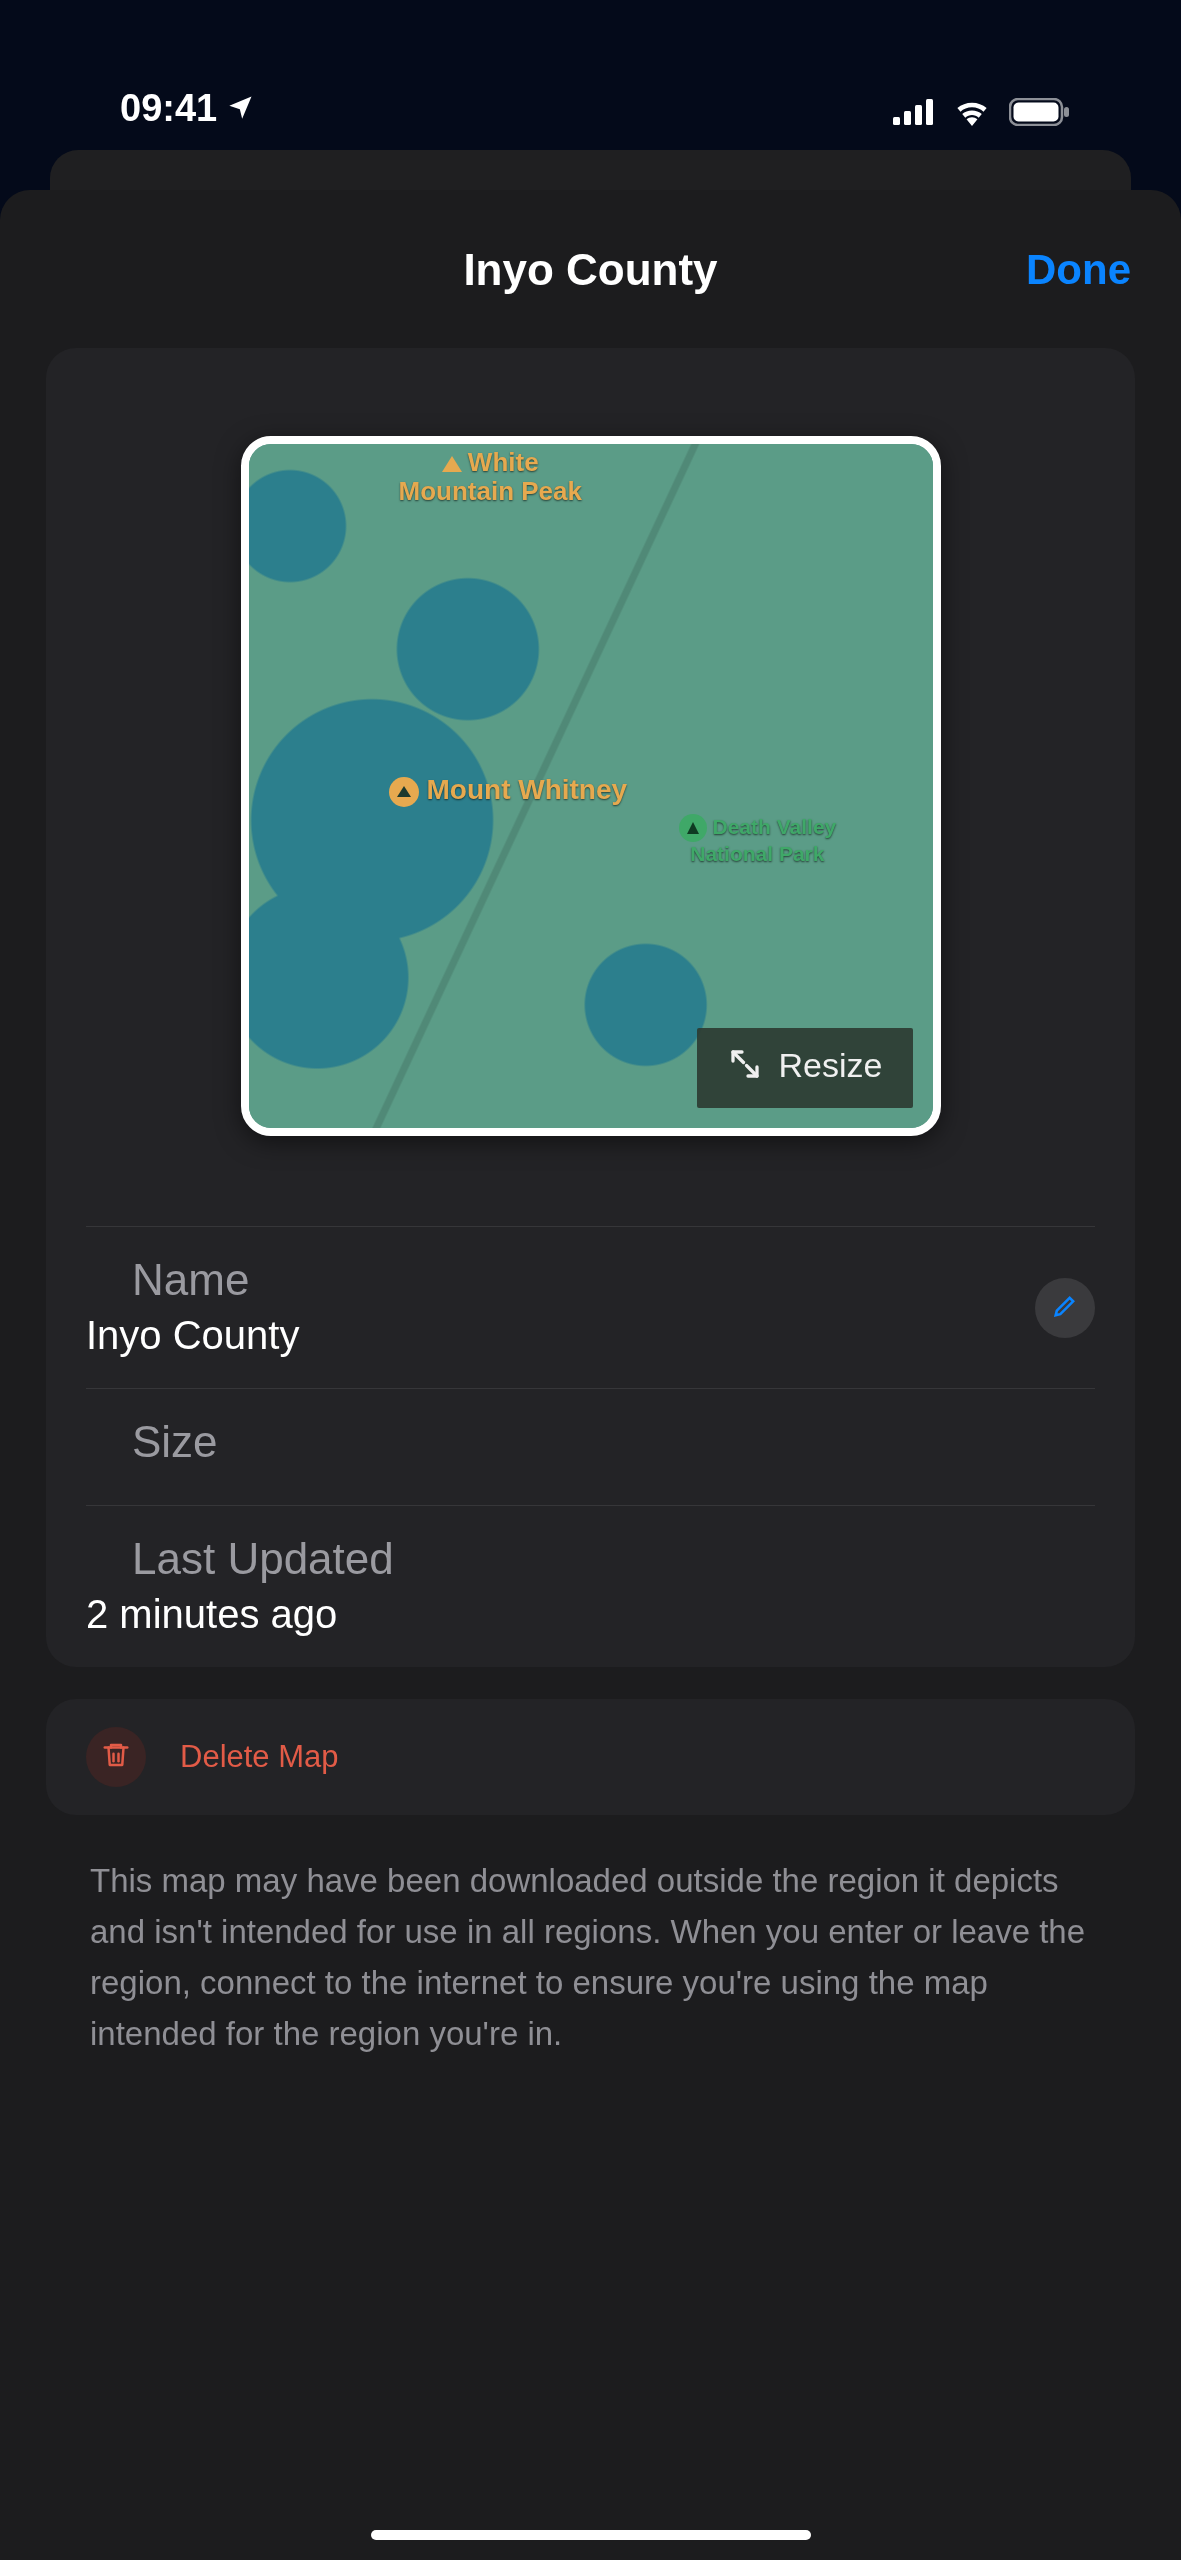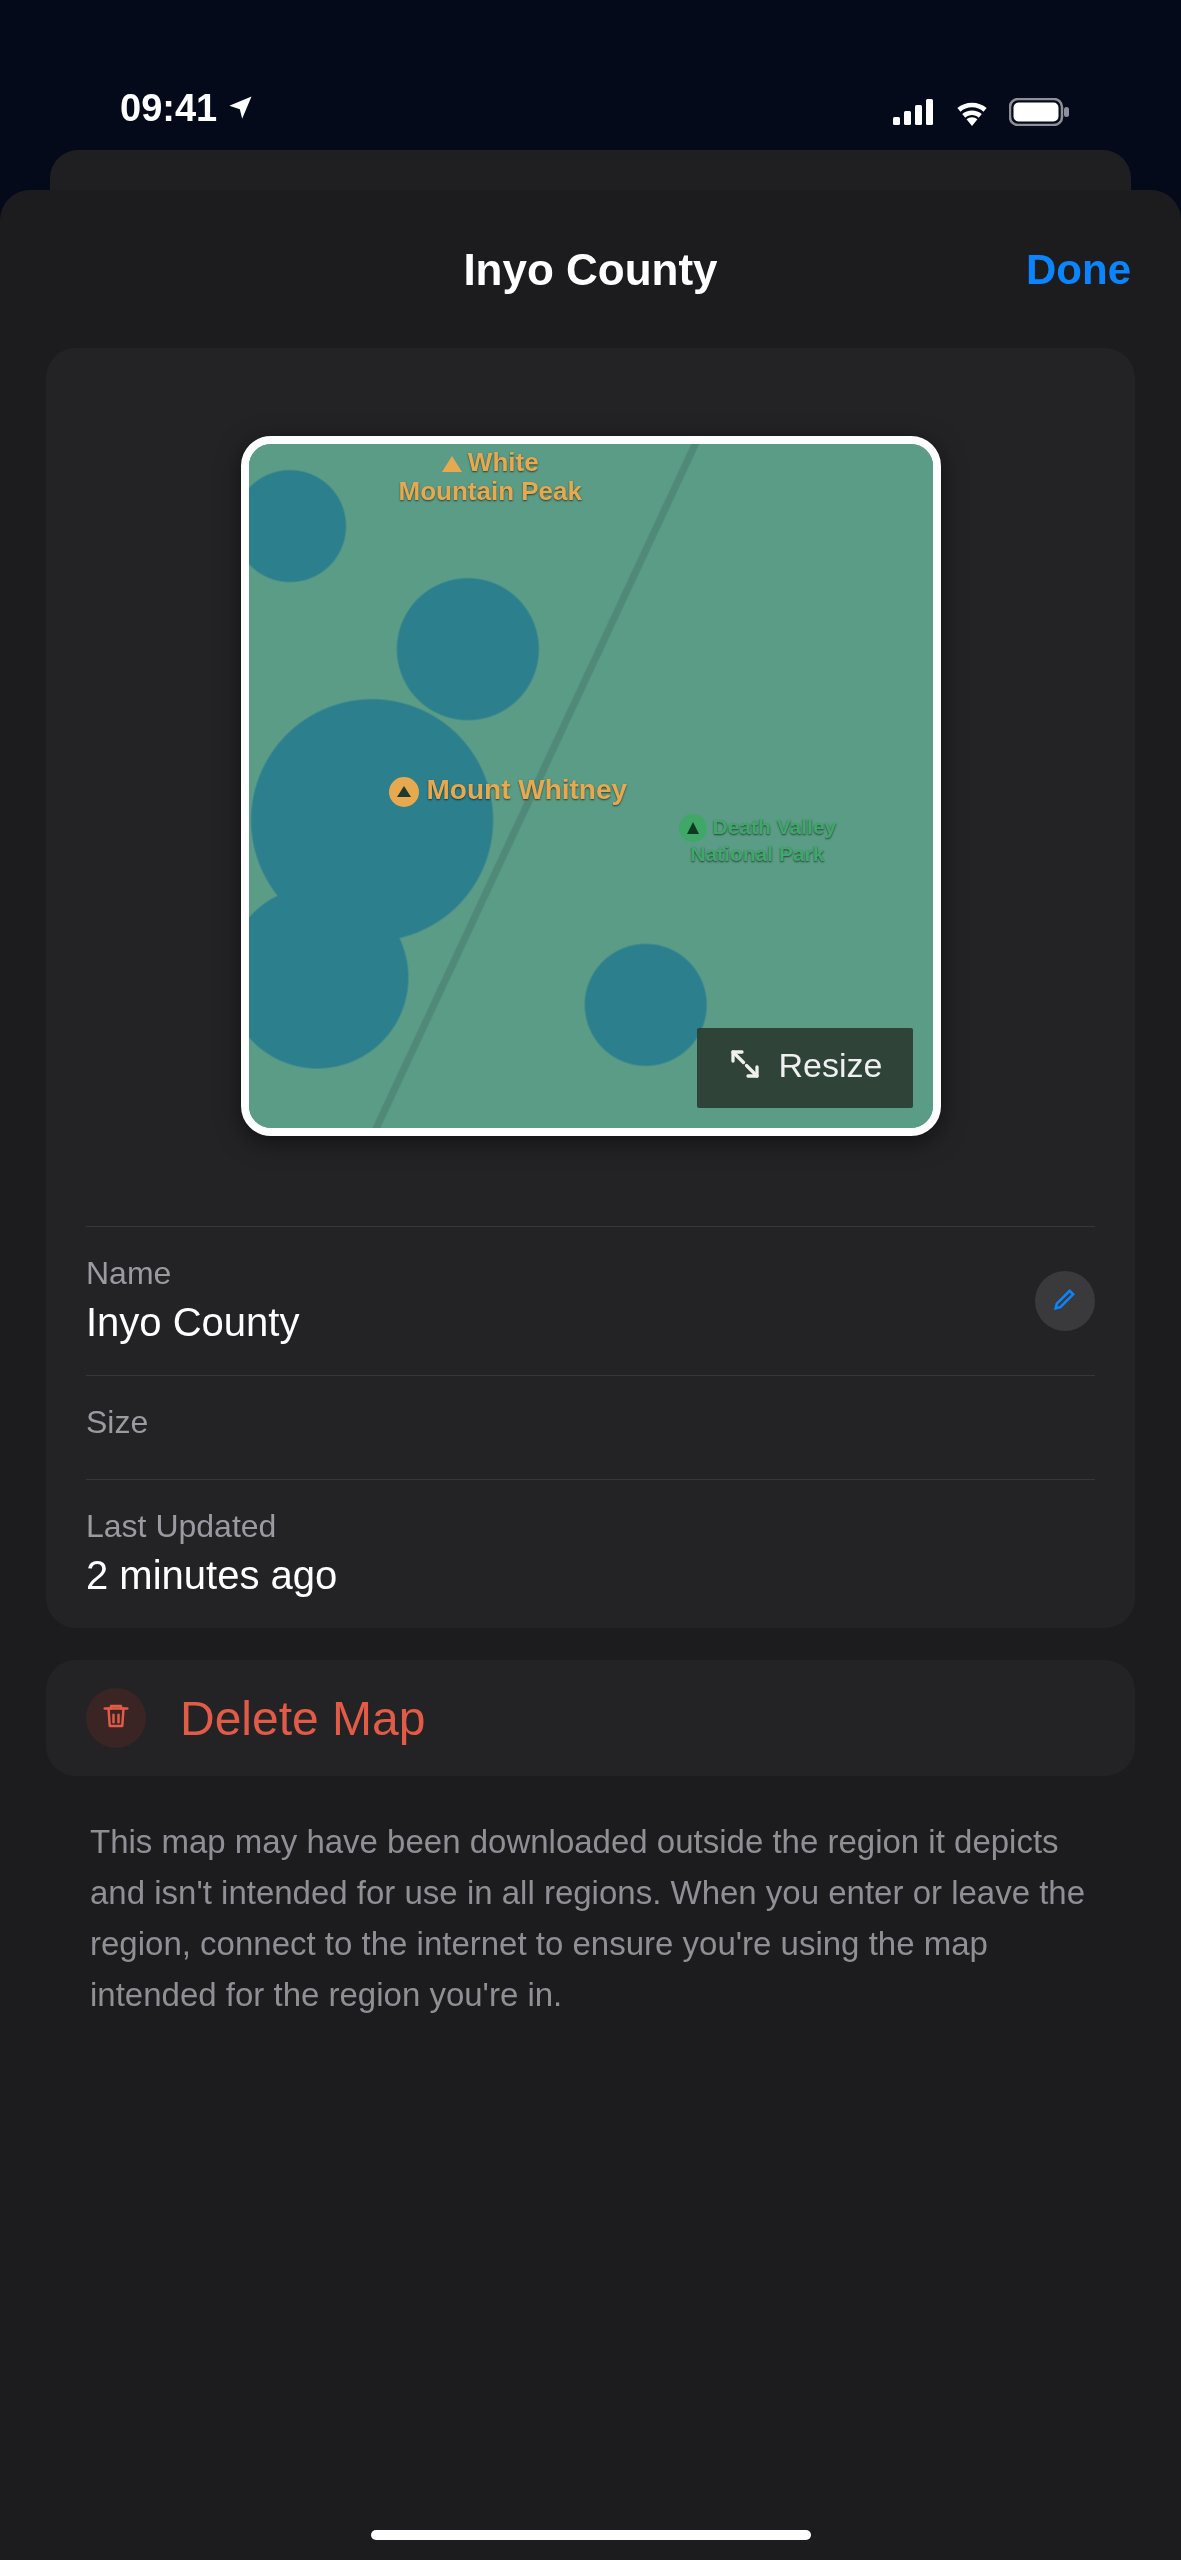--- a/index.html
+++ b/index.html
@@ -176,23 +176,24 @@
   height: 1px;
   background: rgba(255,255,255,0.09);
   margin: 0 40px;
 }
 .row {
   position: relative;
   padding: 28px 40px 30px 40px;
 }
 .row-label {
   color: #9a9aa0;
-  font-size: 32px;
+  font-size: 44px;
   font-weight: 400;
   margin-bottom: 8px;
+  margin-left: 46px;
 }
 .row-value {
   color: #fff;
   font-size: 40px;
   font-weight: 400;
 }
 .edit-btn {
   position: absolute;
   right: 40px;
   top: 50%;
@@ -220,21 +221,21 @@
   width: 60px;
   height: 60px;
   border-radius: 50%;
   background: #3a2424;
   display: flex;
   align-items: center;
   justify-content: center;
 }
 .delete-label {
   color: #e25b47;
-  font-size: 48px;
+  font-size: 31px;
   font-weight: 400;
 }
 .footer-text {
   margin: 40px 90px 0 90px;
   color: #8f8f95;
   font-size: 33px;
   line-height: 1.55;
 }
 .home-indicator {
   position: absolute;

